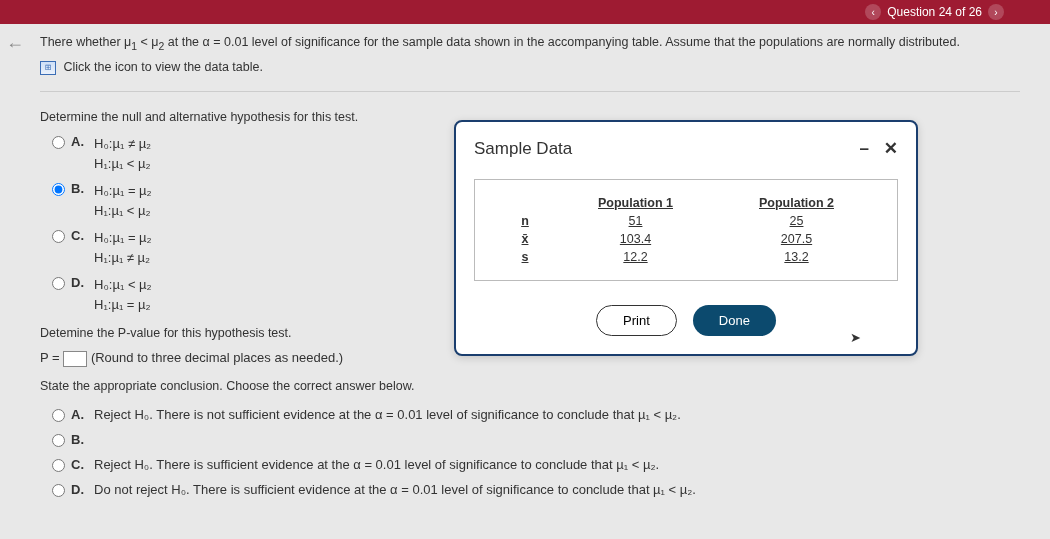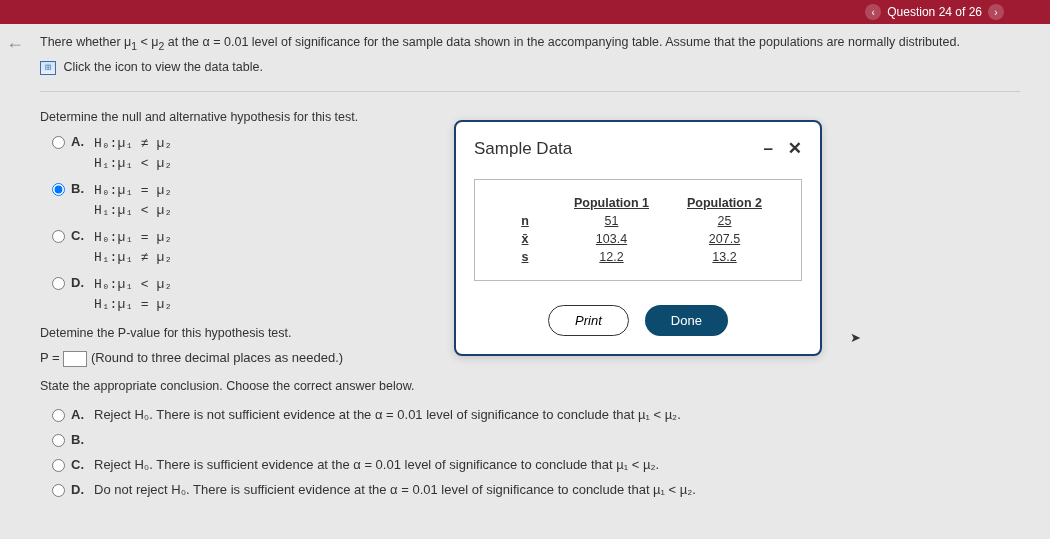--- a/index.html
+++ b/index.html
@@ -68,33 +68,33 @@
     .radio-option {
       display: flex;
       align-items: flex-start;
       margin-bottom: 8px;
       gap: 6px;
     }
     .radio-option input[type=radio] {
       margin-top: 2px;
     }
     .opt-label { font-weight: bold; margin-right: 4px; }
-    .hyp-lines { line-height: 1.5; font-family: Liberation Mono, monospace; }
+    .hyp-lines { line-height: 1.5; }
     .p-input {
       width: 24px; height: 16px;
       border: 1px solid #888;
       vertical-align: middle;
     }
 
     
     .modal {
       position: absolute;
       top: 120px;
       left: 454px;
-      width: 368px;
+      width: 464px;
       background: white;
       border: 2px solid #1a3e6e;
       border-radius: 8px;
       padding: 16px 18px 18px;
       box-shadow: 0 2px 8px rgba(0,0,0,0.15);
     }
     .modal-header {
       display: flex;
       justify-content: space-between;
       align-items: center;
@@ -131,21 +131,20 @@
     }
     .btn {
       padding: 7px 26px;
       border-radius: 18px;
       font-size: 13px;
       cursor: pointer;
     }
     .btn-print {
       background: white;
       border: 1px solid #333;
-      font-style: italic;
     }
     .btn-done {
       background: #0c4a6e;
       color: white;
       border: none;
     }
     .cursor-icon {
       position: absolute;
       top: 330px;
       left: 850px;

